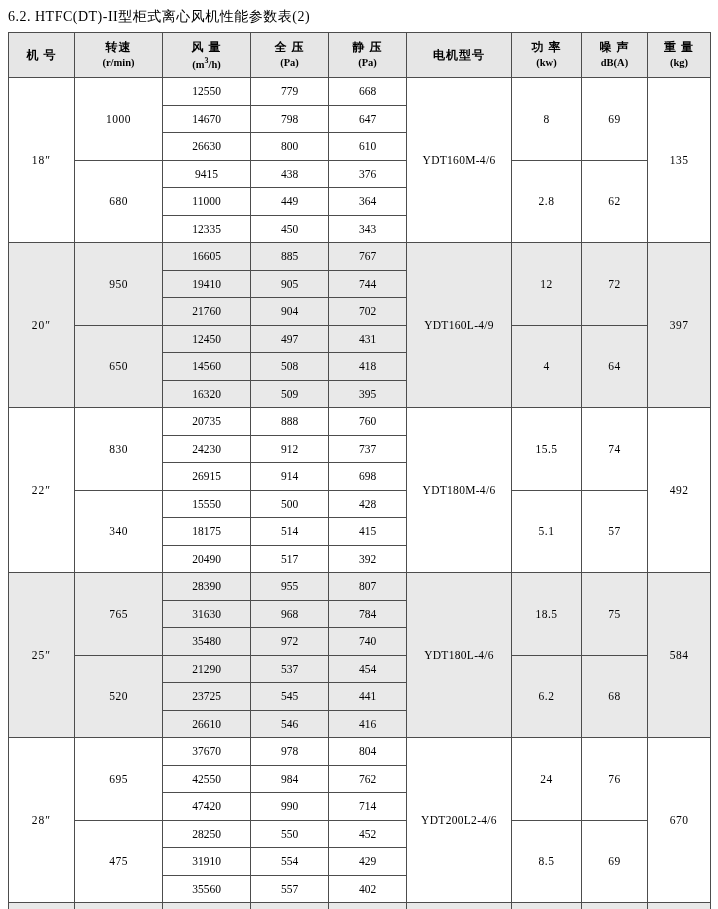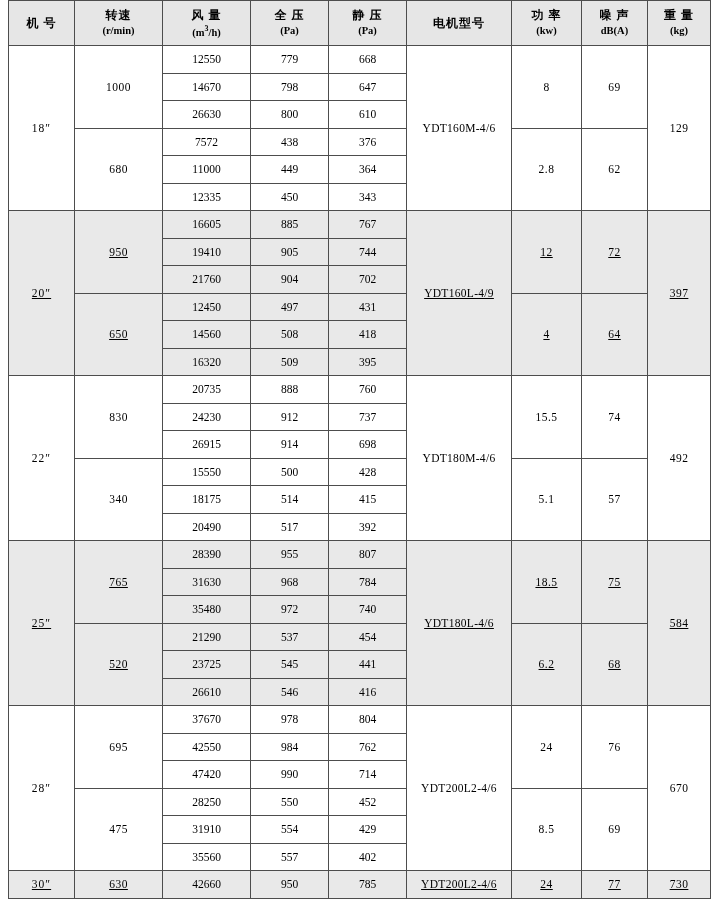--- a/index.html
+++ b/index.html
@@ -67,32 +67,32 @@
   }
   tr.dataRow td {
     height: 26.5px;
   }
   
   tr.shade td {
     background: #e9e9e9;
   }
   td.shadecell {
     background: #e9e9e9;
-    text-decoration: underline;
   }
   .sup {
     font-size: 8px;
     vertical-align: super;
   }
 </style>
 </head>
 <body>
 
 <div id="page">
 
+  <div class="doc-title">6.2. HTFC(DT)-II型柜式离心风机性能参数表(2)</div>
 
   <table class="spec">
     <colgroup>
       <col style="width:66px">
       <col style="width:88px">
       <col style="width:88px">
       <col style="width:78px">
       <col style="width:78px">
       <col style="width:105px">
       <col style="width:70px">
@@ -115,35 +115,35 @@
     <tbody>
         <tr class="dataRow">
           <td class="model-no" rowspan="6">18″</td>
           <td class="rpm" rowspan="3">1000</td>
           <td>12550</td>
           <td>779</td>
           <td>668</td>
           <td class="motor" rowspan="6">YDT160M-4/6</td>
           <td class="power" rowspan="3">8</td>
           <td class="noise" rowspan="3">69</td>
-          <td class="weight" rowspan="6">129</td>
+          <td class="weight" rowspan="6">135</td>
         </tr>
         <tr class="dataRow">
           <td>14670</td>
           <td>798</td>
           <td>647</td>
         </tr>
         <tr class="dataRow">
           <td>26630</td>
           <td>800</td>
           <td>610</td>
         </tr>
         <tr class="dataRow">
           <td class="rpm" rowspan="3">680</td>
-          <td>7572</td>
+          <td>9415</td>
           <td>438</td>
           <td>376</td>
           <td class="power" rowspan="3">2.8</td>
           <td class="noise" rowspan="3">62</td>
         </tr>
         <tr class="dataRow">
           <td>11000</td>
           <td>449</td>
           <td>364</td>
         </tr>

